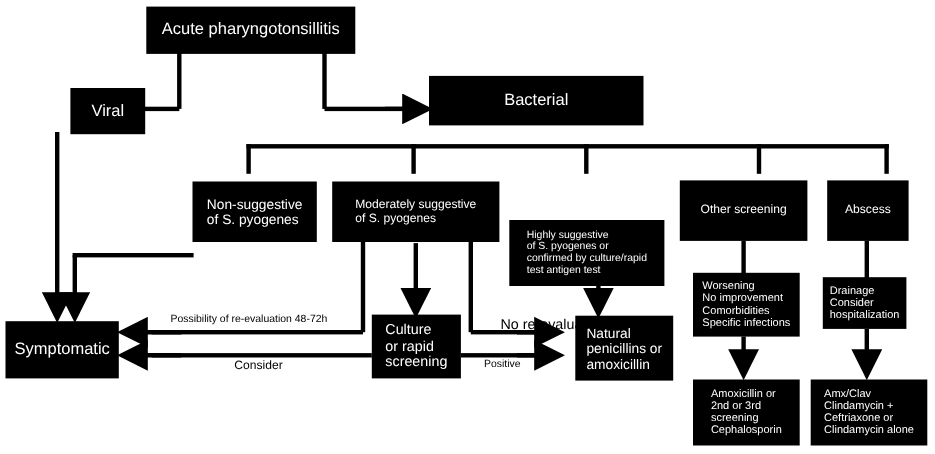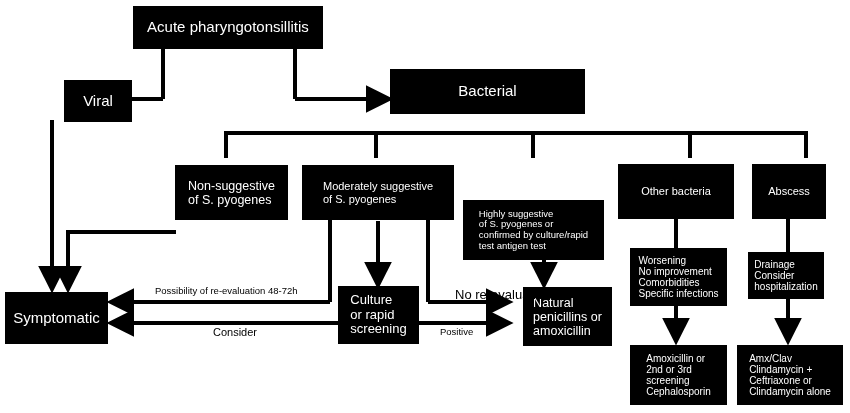--- a/index.html
+++ b/index.html
@@ -124,21 +124,21 @@
 of S. pyogenes</div>
 
   <div class="node" style="left:302px; top:165px; width:152px; height:55px; font-size:11px;">Moderately suggestive
 of S. pyogenes</div>
 
   <div class="node" style="left:463px; top:160px; width:141px; height:60px; font-size:9.5px;margin-top:40px;">Highly suggestive
 of S. pyogenes or
 confirmed by culture/rapid
 test antigen test</div>
 
-  <div class="node" style="left:618px; top:164px; width:116px; height:55px; font-size:11px;">Other bacteria</div>
+  <div class="node" style="left:618px; top:164px; width:116px; height:55px; font-size:11px;">Other screening</div>
 
   <div class="node" style="left:752px; top:164px; width:74px; height:55px; font-size:11px;">Abscess</div>
 
   <div class="node" style="left:630px; top:248px; width:97px; height:58px; font-size:10px;">Worsening
 No improvement
 Comorbidities
 Specific infections</div>
 
   <div class="node" style="left:748px; top:252px; width:76px; height:47px; font-size:10px;">Drainage
 Consider

